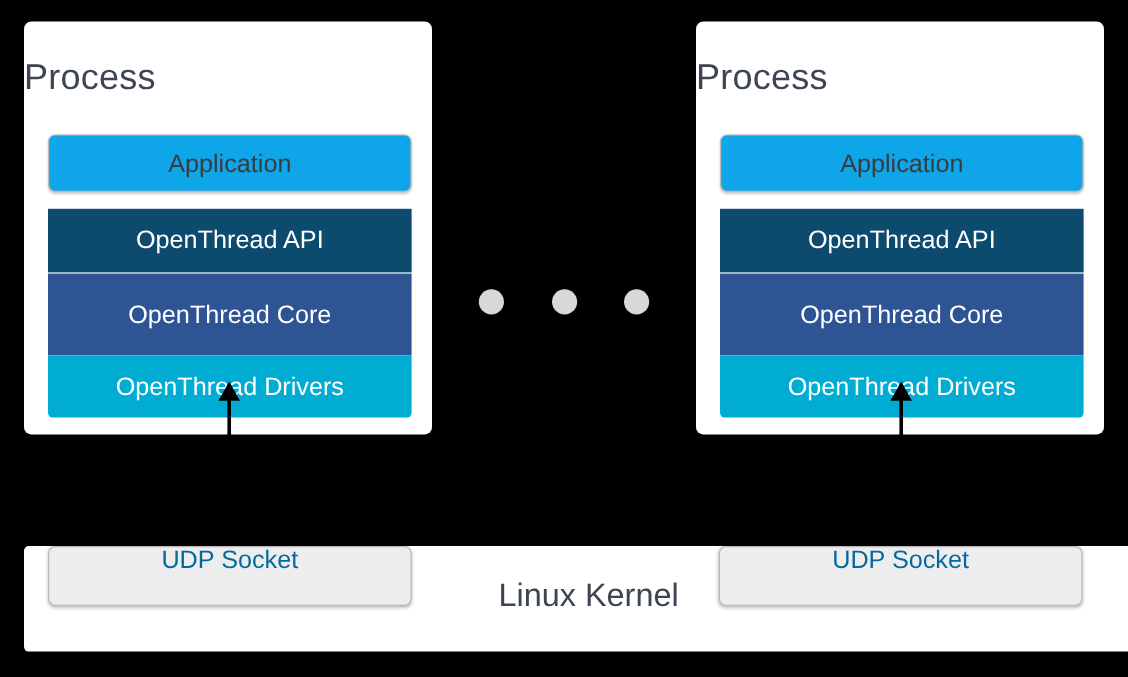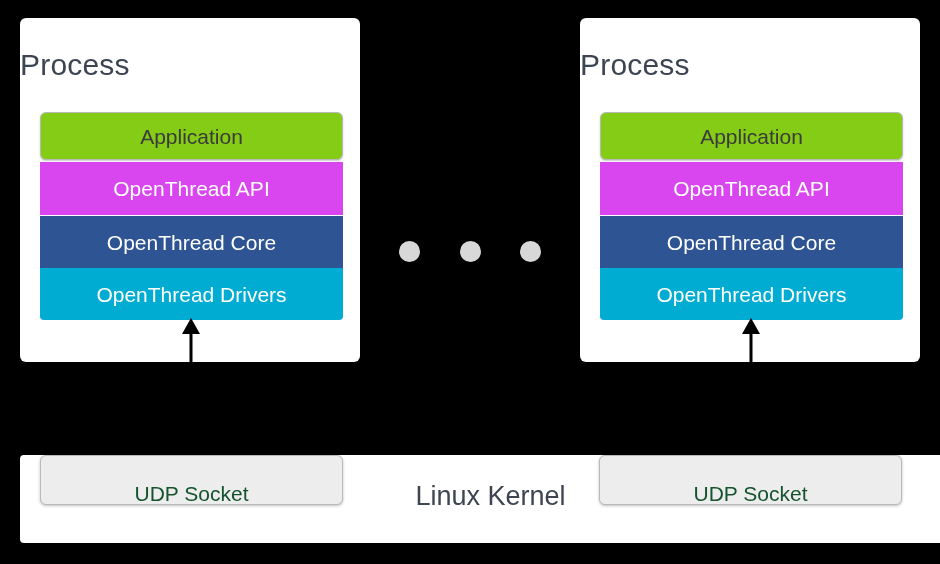--- a/index.html
+++ b/index.html
@@ -62,37 +62,37 @@
     width: 100%;
     display: flex;
     align-items: center;
     justify-content: center;
     font-size: 21px;
     font-weight: 400;
     line-height: 1;
   }
   .layer-app {
     height: 48px;
-    background: #84cc16;
+    background: #0ea5e9;
     border: 1px solid #b9b9b9;
     border-radius: 6px;
     color: #3b3b3b;
     box-shadow: 0 1px 2px rgba(0,0,0,0.22);
     position: relative;
     z-index: 2;
   }
   .layer-api {
     height: 53px;
-    background: #d946ef;
+    background: #0c4a6e;
     color: #ffffff;
-    margin-top: 2px;
+    margin-top: 14px;
     align-items: center;
   }
   .layer-core {
-    height: 52px;
+    height: 68px;
     background: #2e5494;
     color: #ffffff;
     margin-top: 1px;
   }
   .layer-drivers {
     height: 52px;
     background: #00acd1;
     color: #ffffff;
     margin-top: 0;
     border-bottom-left-radius: 4px;
@@ -155,24 +155,24 @@
     position: absolute;
     top: 455px;
     width: 303px;
     height: 50px;
     box-sizing: border-box;
     background: #ededed;
     border: 1px solid #b9b9b9;
     border-radius: 6px;
     box-shadow: 0 1px 3px rgba(0,0,0,0.25);
     display: flex;
-    align-items: flex-end;
+    align-items: flex-start;
     justify-content: center;
     font-size: 21px;
-    color: #14532d;
+    color: #0369a1;
     line-height: 1;
     z-index: 5;
   }
   .socket-box.left-socket  { left: 40px; }
   .socket-box.right-socket { left: 599px; }
 </style>
 </head>
 <body>
 
 <div class="stage">

